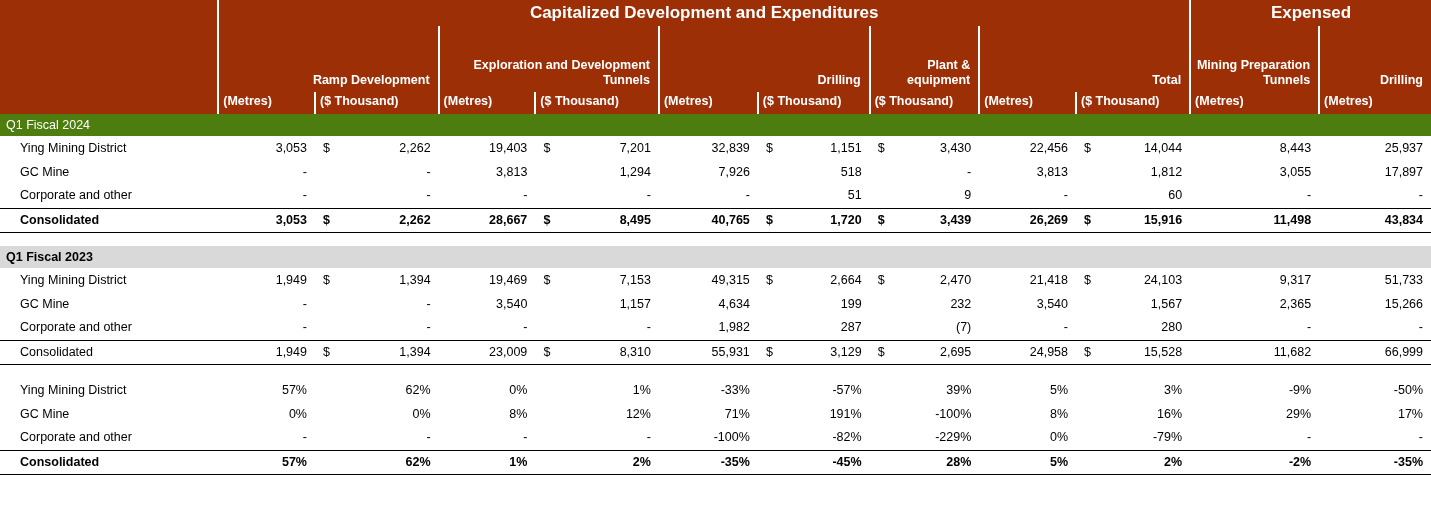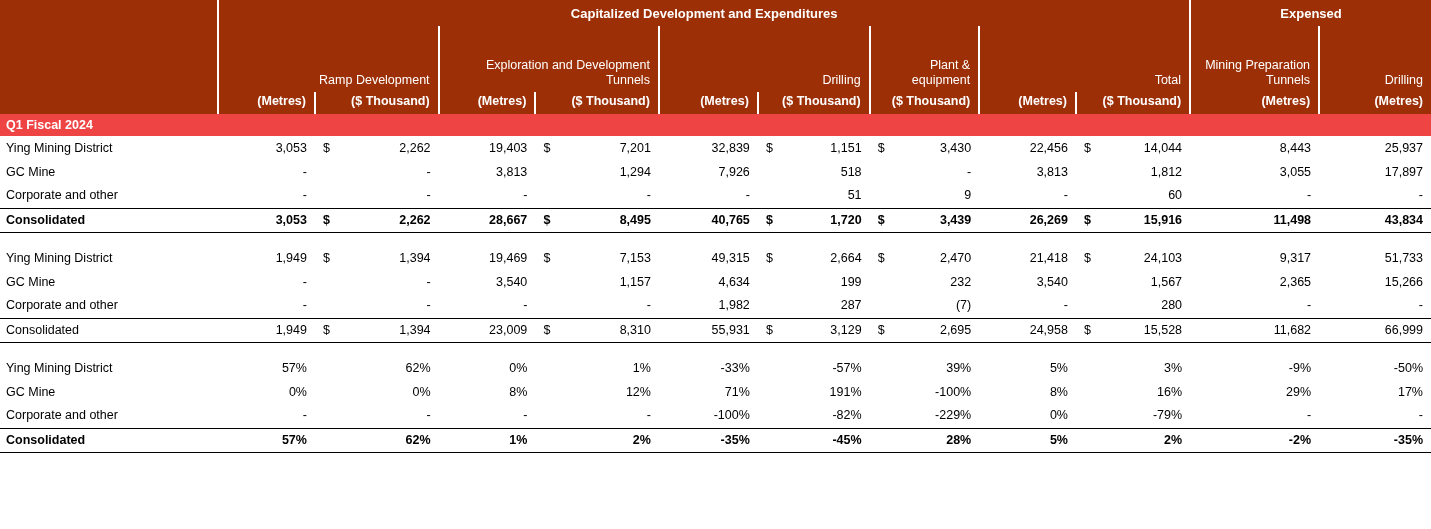--- a/index.html
+++ b/index.html
@@ -25,52 +25,52 @@
     margin: 0;
     vertical-align: bottom;
     font-weight: normal;
   }
   
   .hdr-band {
     background: #9c2f06;
     color: #ffffff;
     font-weight: bold;
     text-align: center;
-    font-size: 13px;
+    font-size: 17px;
     height: 26px;
     vertical-align: middle;
   }
   .hdr-cell {
     background: #9c2f06;
     color: #ffffff;
-    font-weight: normal;
+    font-weight: bold;
     text-align: right;
     padding: 2px 8px 4px 3px;
     vertical-align: bottom;
     line-height: 15px;
     height: 66px;
   }
   .hdr-unit {
     background: #9c2f06;
     color: #ffffff;
     font-weight: bold;
-    text-align: right;
+    text-align: left;
     padding: 2px 8px 5px 4px;
     vertical-align: bottom;
     line-height: 15px;
     height: 22px;
   }
   .hdr-blank { background: #9c2f06; }
   .sep-white { border-left: 2px solid #ffffff; }
 
   
   .section-red td {
-    background: #ef4444;
+    background: #4d7c0f;
     color: #ffffff;
-    font-weight: bold;
+    font-weight: normal;
     height: 22px;
     padding: 2px 6px;
     vertical-align: middle;
   }
   .section-grey td {
     background: #d9d9d9;
     color: #000000;
     font-weight: bold;
     height: 22px;
     padding: 2px 6px;
@@ -79,21 +79,21 @@
   
   .datarow td {
     height: 24px;
     padding: 2px 8px 3px 4px;
     text-align: right;
     vertical-align: middle;
     white-space: nowrap;
   }
   .datarow td.label {
     text-align: left;
-    padding-left: 6px;
+    padding-left: 20px;
   }
   .cur {
     text-align: left;
     padding-left: 4px !important;
     padding-right: 0 !important;
   }
   .rule-bottom td { border-bottom: 1px solid #000000; }
   .bold td { font-weight: bold; }
   .spacer td { height: 14px; background:#ffffff; border: none; }
 </style>
@@ -235,20 +235,23 @@
     <td class="cur">$</td>
     <td>15,916</td>
     <td>11,498</td>
     <td>43,834</td>
   </tr>
 
   <tr class="spacer">
         <td colspan="17"></td>
       </tr>
 
+  <tr class="section-grey">
+    <td colspan="17">Q1 Fiscal 2023</td>
+  </tr>
 
   <tr class="datarow">
     <td class="label">Ying Mining District</td>
     <td>1,949</td>
     <td class="cur">$</td>
     <td>1,394</td>
     <td>19,469</td>
     <td class="cur">$</td>
     <td>7,153</td>
     <td>49,315</td>

